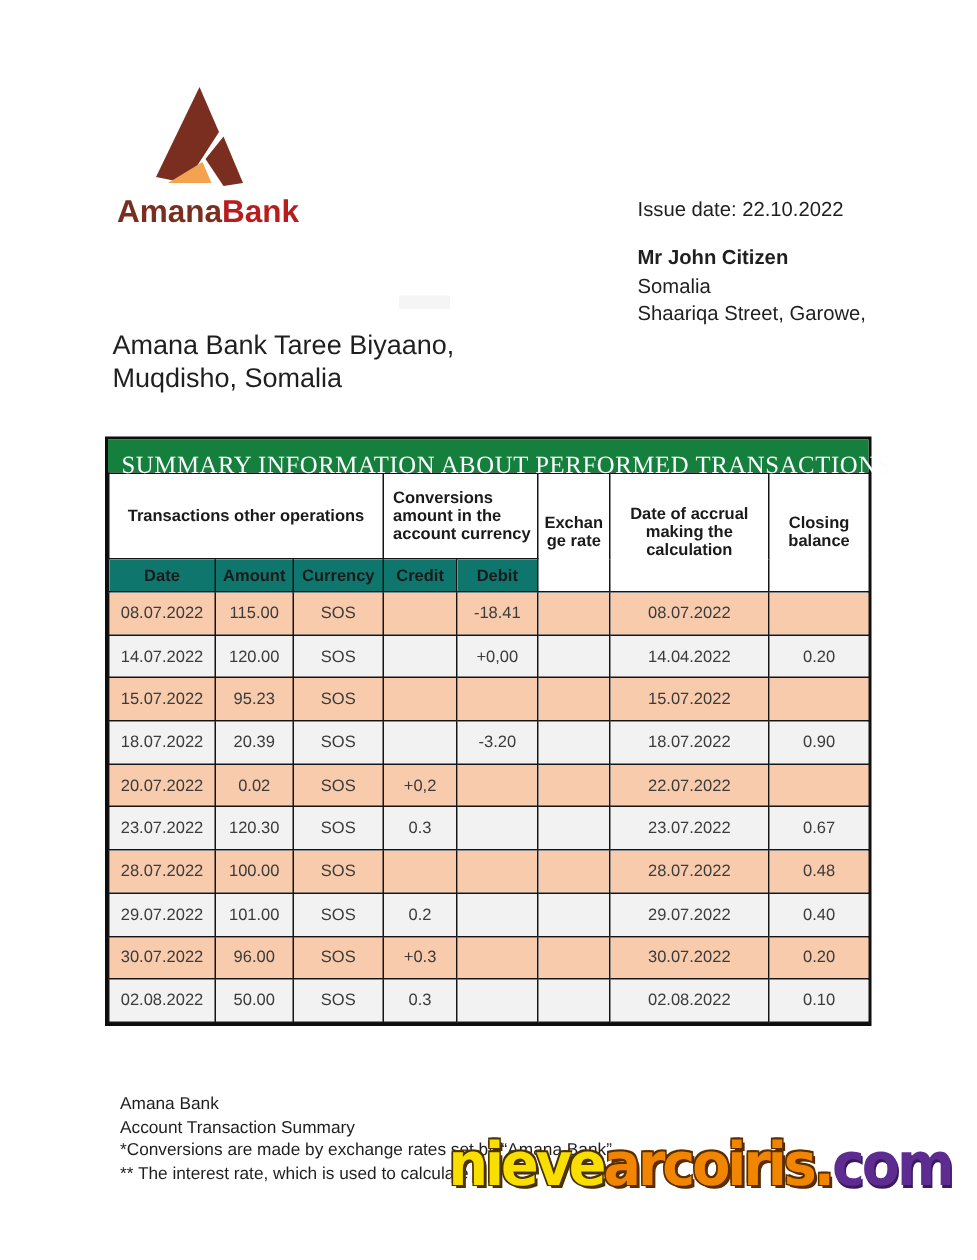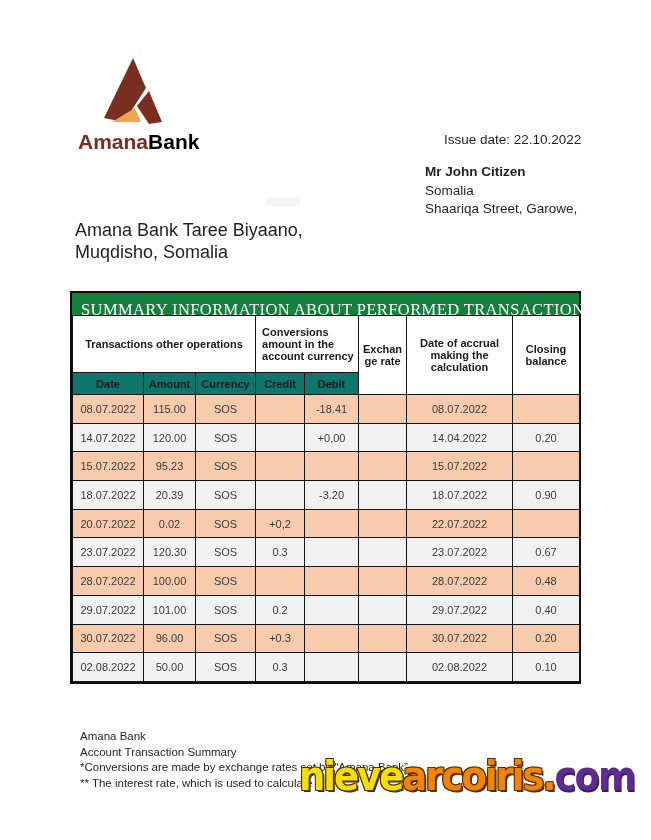--- a/index.html
+++ b/index.html
@@ -10,24 +10,24 @@
     overflow: hidden;
     font-family: "Liberation Sans", sans-serif;
     color: #262626;
   }
 
   
   .logo-wrap { position: absolute; left: 78px; top: 56px; width: 120px; }
   .logo-svg { display: block; margin-left: 8px; }
   .logo-text { font-size: 21px; font-weight: bold; letter-spacing: 0px; margin-top: 2px; }
   .logo-text .part1 { color: #7a2e1f; }
-  .logo-text .part2 { color: #000000; }
-
-  
-  .issue-date { position: absolute; left: 425px; top: 132px; font-size: 13.5px; color: #1f1f1f; margin-left: 19px; }
+  .logo-text .part2 { color: #b91c1c; }
+
+  
+  .issue-date { position: absolute; left: 425px; top: 132px; font-size: 13.5px; color: #1f1f1f; }
   .recipient { position: absolute; left: 425px; top: 163px; font-size: 13.5px; line-height: 18.5px; color: #1f1f1f; }
   .recipient .name { font-weight: bold; }
   .sender { position: absolute; left: 75px; top: 219px; font-size: 18px; line-height: 22px; color: #1f1f1f; }
   .smudge { position: absolute; left: 266px; top: 197px; width: 34px; height: 9px; background: #f5f5f5; }
 
   
   .tablebox {
     position: absolute; left: 70px; top: 291px; width: 511px;
     border: 2px solid #0d0d0d;
   }

